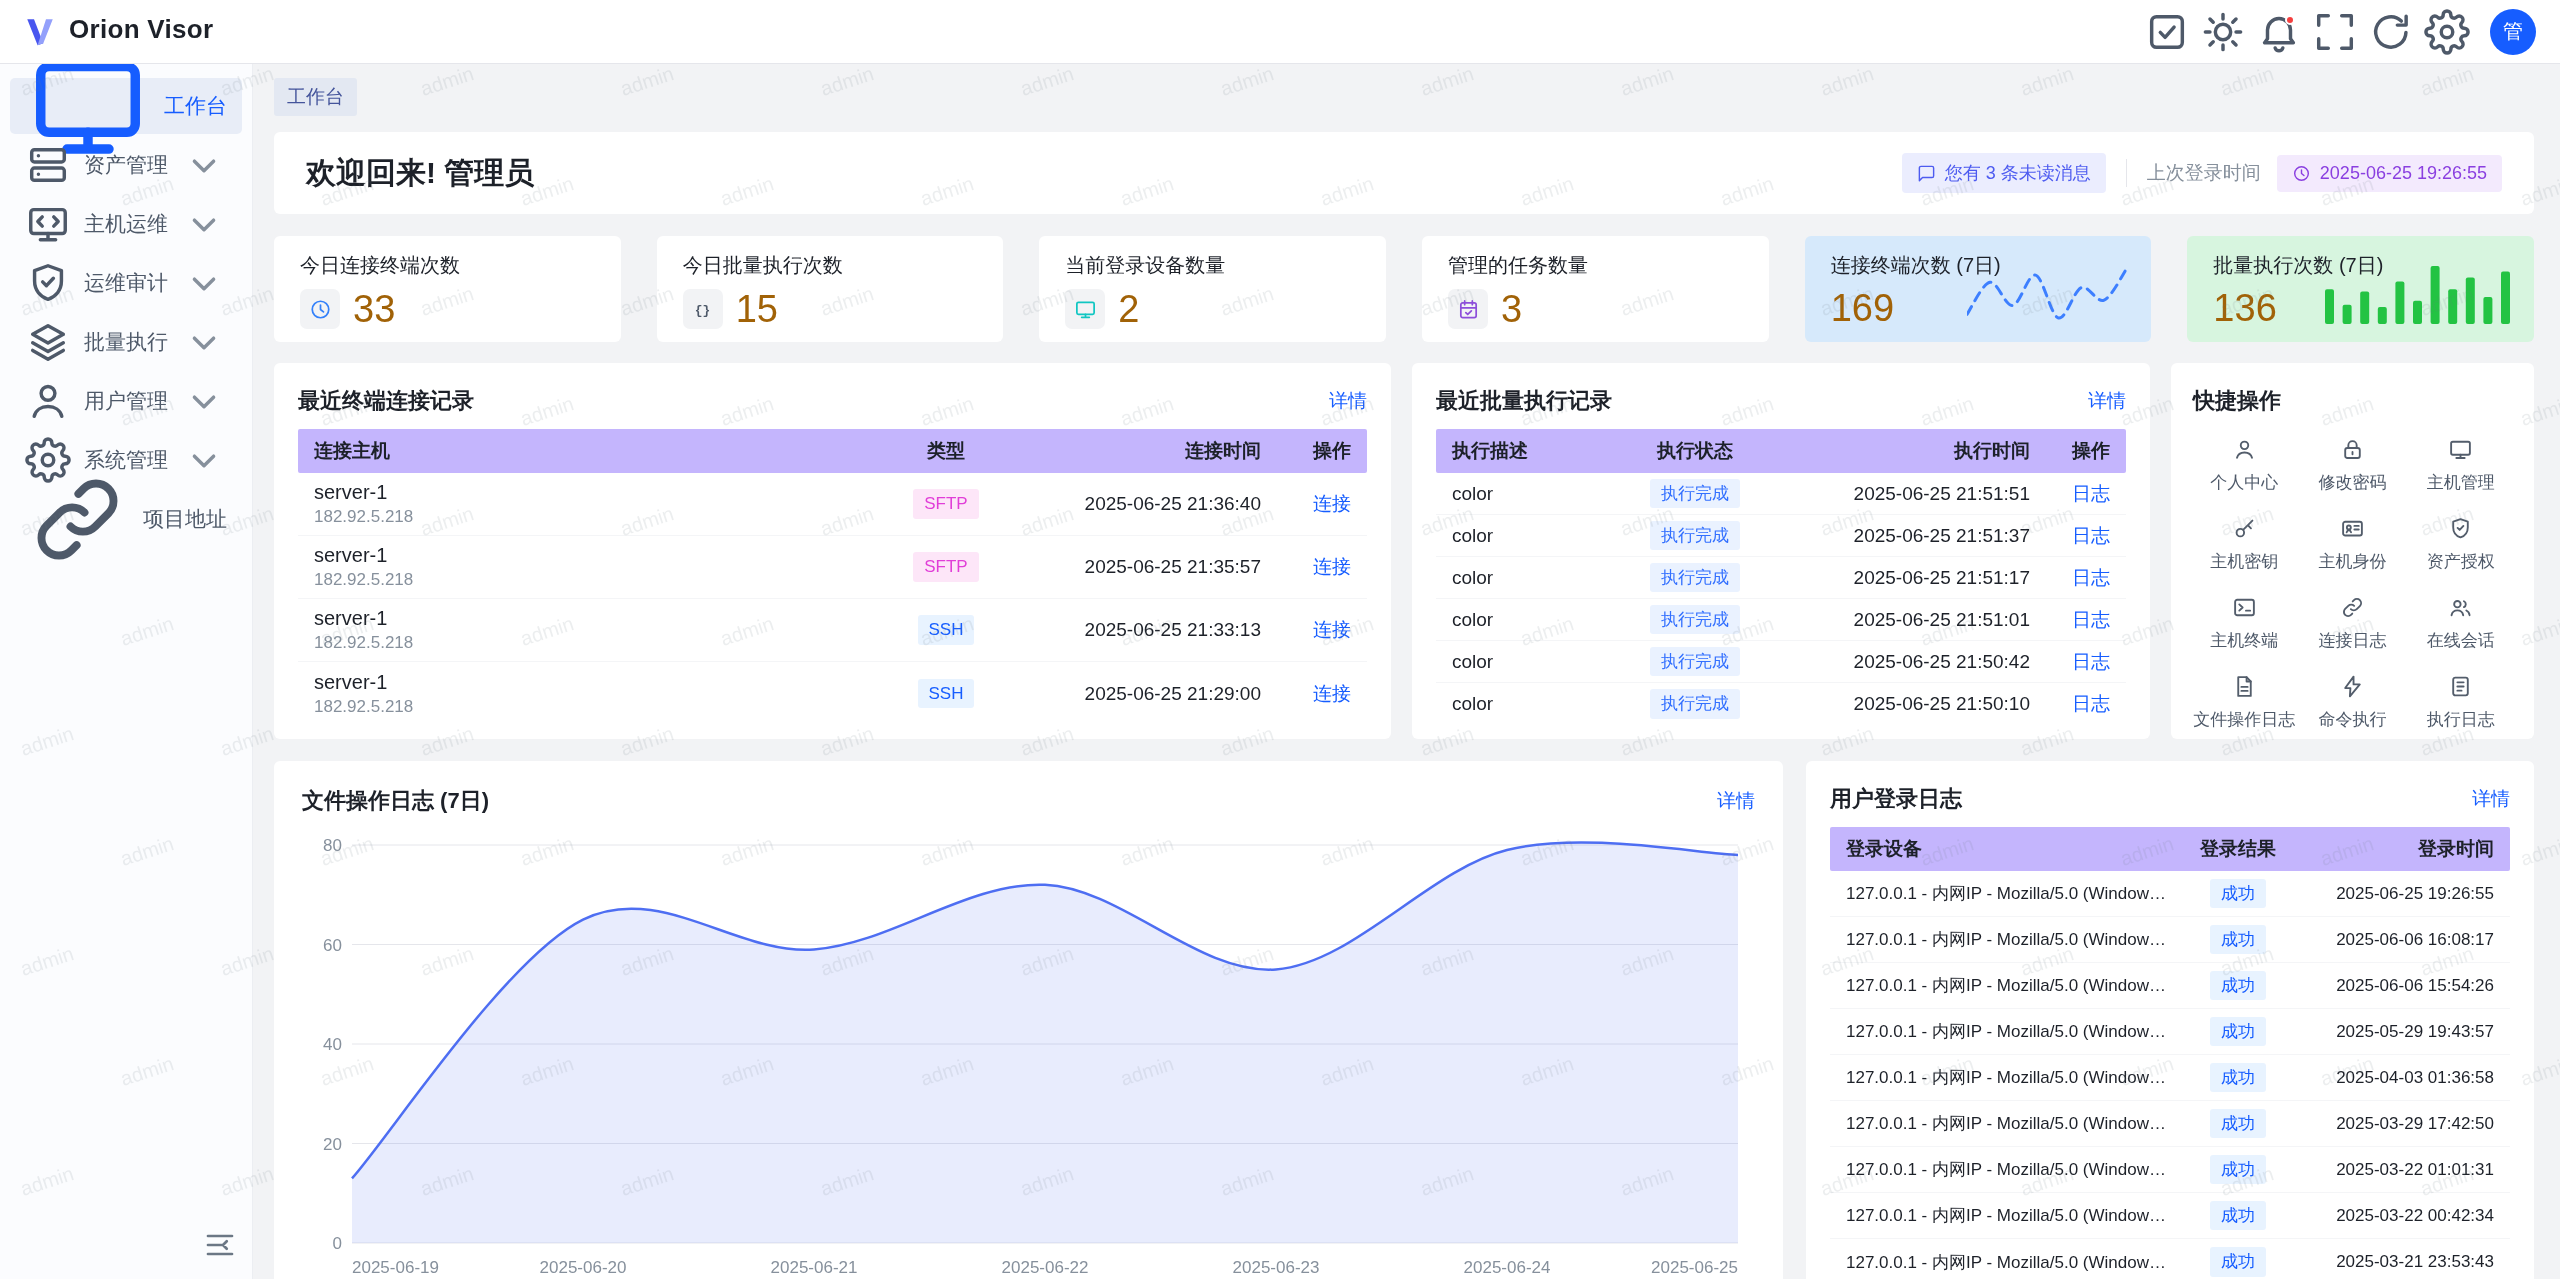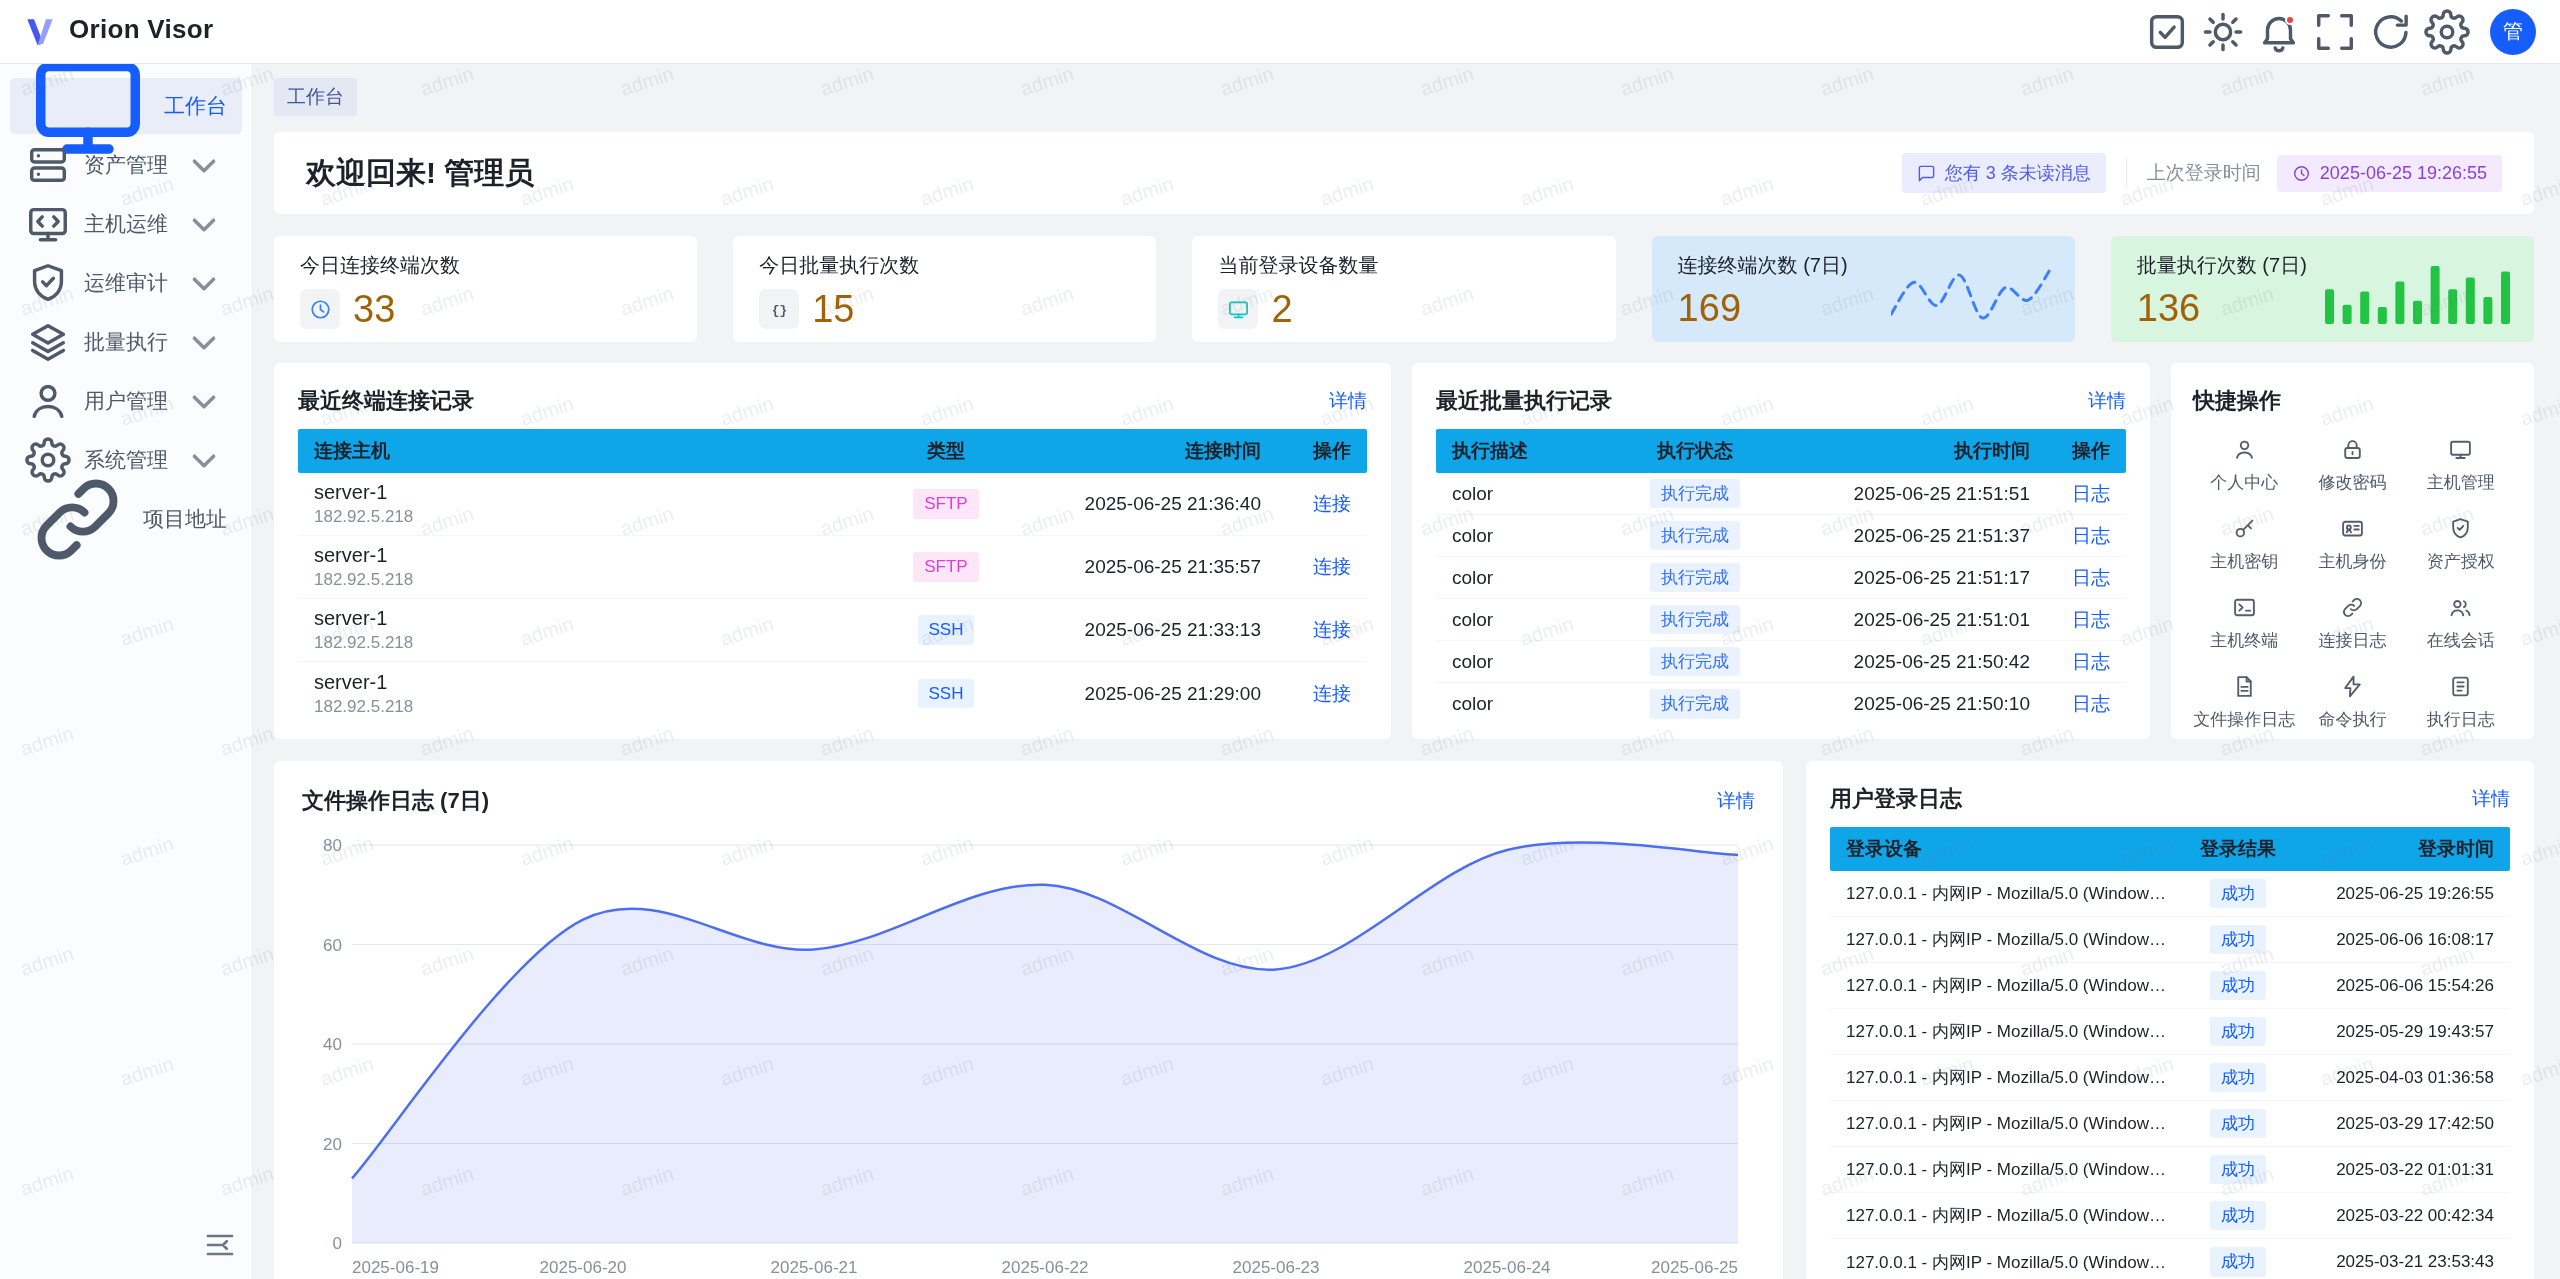--- a/index.html
+++ b/index.html
@@ -59,21 +59,21 @@
 
   
   .mid-row{display:flex;gap:21px;margin-bottom:22px}
   .card-head{display:flex;justify-content:space-between;align-items:center;height:40px}
   .card-title{font-size:22px;font-weight:600;color:#1d2129}
   .link{color:#165dff;font-size:19px;text-decoration:none;cursor:pointer;white-space:nowrap}
   .table-card{padding:18px 24px;height:376px}
   .wide{width:1117px}
   .midw{width:738px}
   .quick{width:363px;padding:18px 22px;height:376px}
-  .thead{display:flex;align-items:center;background:#0ea5e9;height:44px;padding:0 16px;font-size:19px;font-weight:600;color:#1d2129;border-radius:2px;margin-top:8px}
+  .thead{display:flex;align-items:center;background:#c4b5fd;height:44px;padding:0 16px;font-size:19px;font-weight:600;color:#1d2129;border-radius:2px;margin-top:8px}
   .trow{display:flex;align-items:center;padding:0 16px;border-bottom:1px solid #f4f5f7;font-size:19px}
   .trow:last-child{border-bottom:none}
   .t-terminal .trow{height:63px}
   .t-batch .trow{height:42px}
   .c-host{flex:1;min-width:0}
   .host{font-size:20px;color:#1d2129}
   .ip{font-size:17px;color:#86909c;margin-top:3px}
   .c-type{width:130px;text-align:center}
   .c-time{width:250px;text-align:right;color:#1d2129}
   .c-act{width:90px;text-align:right}
@@ -340,20 +340,34 @@
       <div class="stat-val">
         <span class="stat-ic" style="color:#0fc6c2">
             <span class="ic" style="width: 23px; height: 23px;">
               <svg viewBox="0 0 24 24" fill="none" stroke="currentColor" stroke-width="1.8" stroke-linecap="round" stroke-linejoin="round" style="width: 100%; height: 100%;">
                 <rect x="3" y="4.5" width="18" height="12.5" rx="1.6"></rect>
                 <path d="M12 17v3.2M8 20.2h8"></path>
               </svg>
             </span>
           </span>
         <span class="num">2</span>
+      </div>
+    </div>
+    <div class="card stat">
+      <div class="stat-label">管理的任务数量</div>
+      <div class="stat-val">
+        <span class="stat-ic" style="color:#8d4eda">
+            <span class="ic" style="width: 23px; height: 23px;">
+              <svg viewBox="0 0 24 24" fill="none" stroke="currentColor" stroke-width="1.8" stroke-linecap="round" stroke-linejoin="round" style="width: 100%; height: 100%;">
+                <rect x="4" y="5" width="16" height="15.5" rx="2"></rect>
+                <path d="M8 3v4M16 3v4M4 10.2h16M9.2 15.2l2 2 3.8-3.8"></path>
+              </svg>
+            </span>
+          </span>
+        <span class="num">3</span>
       </div>
     </div>
     <div class="card stat tinted-blue">
       <div class="stat-label">连接终端次数 (7日)</div>
       <div class="stat-val">
           <span class="num">169</span>
         </div>
       <span class="spark" id="spark-line">
           <svg width="160" height="64" viewBox="0 0 160 64">
             <path d="M0.0 54.4 C3.8 49.1 15.2 23.8 22.9 22.3 C30.5 20.8 38.1 46.7 45.7 45.5 C53.3 44.3 61.0 13.1 68.6 15.1 C76.2 17.2 83.8 55.9 91.4 58.0 C99.0 60.1 106.7 30.6 114.3 27.6 C121.9 24.7 129.5 43.4 137.1 40.1 C144.8 36.9 156.2 13.4 160.0 8.0" fill="none" stroke="#3d7fff" stroke-width="3" stroke-dasharray="9 7" stroke-linecap="round"></path>

